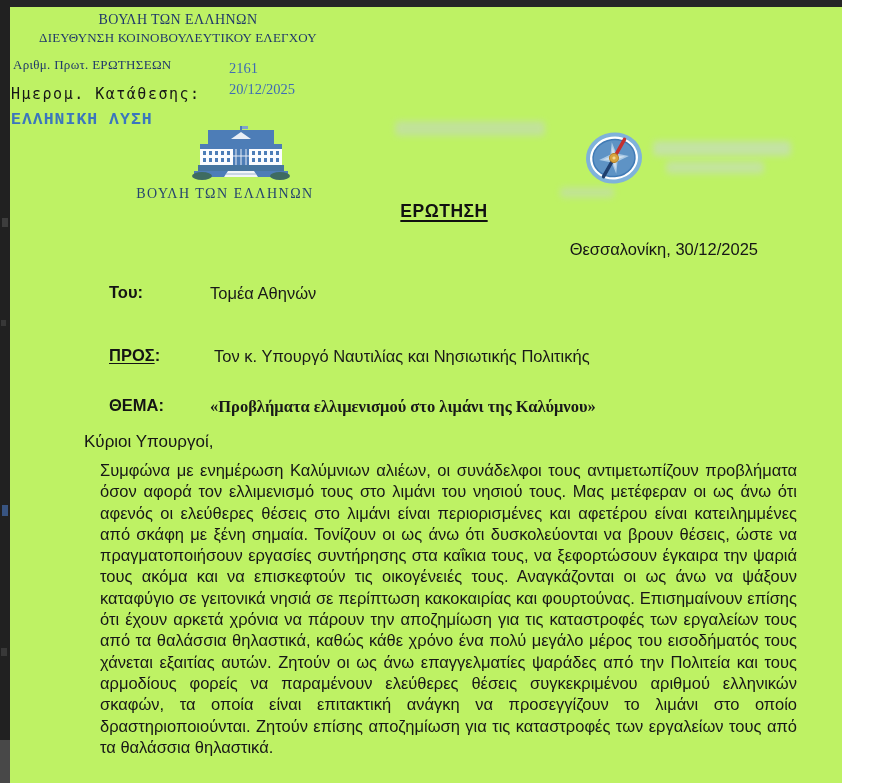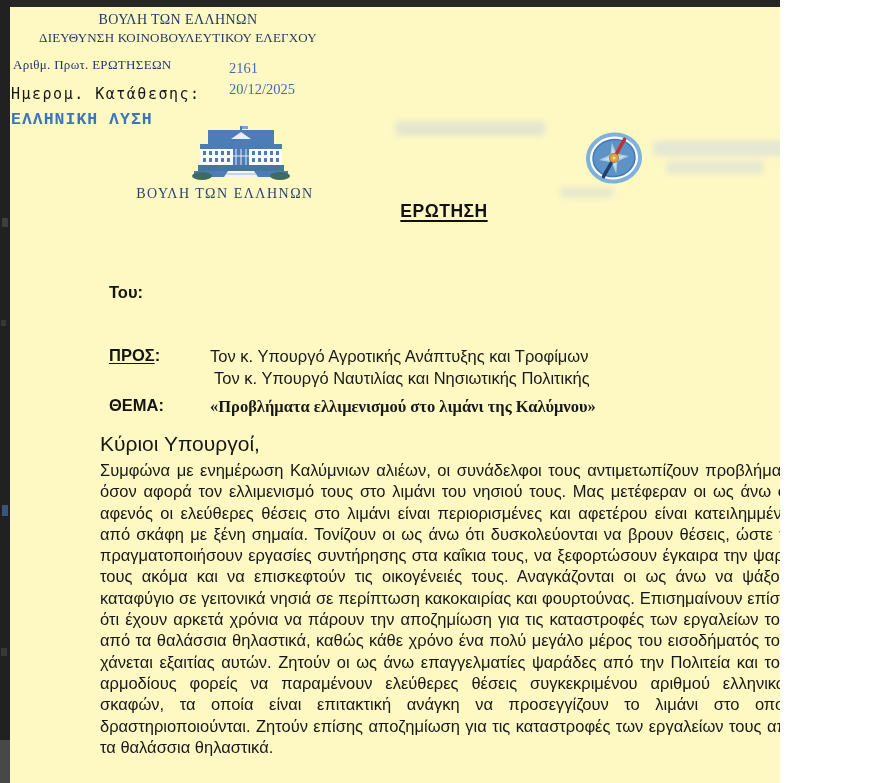--- a/index.html
+++ b/index.html
@@ -1,17 +1,17 @@
 <!DOCTYPE html>
 <html><head>
 <meta charset="utf-8">
 <style>
   html,body{margin:0;padding:0;background:#fff;}
   .page{
-    position:relative;width:780px;height:783px;background:#fef9c3;overflow:hidden;
+    position:relative;width:842px;height:783px;background:#bef264;overflow:hidden;
     font-family:"Liberation Sans",sans-serif;color:#1b1b1b;
   }
   
   .border-top{position:absolute;left:0;top:0;width:880px;height:7px;background:#262626;}
   .border-left{position:absolute;left:0;top:0;width:10px;height:783px;background:#212121;}
   .border-left .mark1{position:absolute;left:2px;top:218px;width:6px;height:9px;background:#565656;opacity:.55;}
   .border-left .mark2{position:absolute;left:1px;top:320px;width:5px;height:6px;background:#4d4d4d;opacity:.5;}
   .border-left .mark3{position:absolute;left:2px;top:505px;width:6px;height:11px;background:#3c5d92;opacity:.85;}
   .border-left .mark4{position:absolute;left:1px;top:648px;width:6px;height:8px;background:#505050;opacity:.5;}
   .border-left .mark5{position:absolute;left:0;top:740px;width:10px;height:43px;background:#484848;}
@@ -50,21 +50,21 @@
     font-weight:bold;font-size:17.5px;letter-spacing:.5px;
     text-decoration:underline;text-underline-offset:3px;text-decoration-thickness:2px;color:#111;}
   .dateline{position:absolute;top:240px;right:84px;font-size:16.5px;color:#161616;}
 
   .row-label{position:absolute;left:109px;font-weight:bold;font-size:16.5px;color:#141414;}
   .row-value{position:absolute;left:210px;width:590px;font-size:16.5px;line-height:21.5px;color:#191919;}
   .u{text-decoration:underline;text-underline-offset:2px;}
   .indent1{padding-left:4px;}
   .subject-value{font-weight:bold;}
 
-  .salutation{position:absolute;left:100px;top:432px;font-size:21px;color:#161616;}
+  .salutation{position:absolute;left:84px;top:432px;font-size:17px;color:#161616;}
   .body-par{position:absolute;left:100px;top:460px;width:697px;font-size:16.5px;line-height:21.3px;
     text-align:justify;text-justify:inter-word;color:#171717;}
 </style>
 </head>
 <body>
 
 <div class="page">
 
   <div class="border-top"></div>
   <div class="border-left">
@@ -153,30 +153,31 @@
         <circle cx="29" cy="28" r="4.5" fill="#d8a43e" stroke="#b4802a" stroke-width="1"></circle>
         <circle cx="29" cy="28" r="1.6" fill="#f3d892"></circle>
       </g>
     </svg>
   </div>
   <div class="smudge faded-stamp-1"></div>
   <div class="smudge faded-stamp-2"></div>
 
   <div class="doc-title">ΕΡΩΤΗΣΗ</div>
 
+  <div class="dateline">Θεσσαλονίκη, 30/12/2025</div>
 
   <div class="row-label" style="top:283px;">Του:</div>
   <div class="row-value" style="top:283px;">
+    <div>Τομέα Αθηνών</div>
   </div>
 
   <div class="row-label" style="top:346px;">
     <span class="u">ΠΡΟΣ</span><span>:</span>
   </div>
   <div class="row-value" style="top:346px;">
-    <div>Τον κ. Υπουργό Αγροτικής Ανάπτυξης και Τροφίμων</div>
     <div class="indent1">Τον κ. Υπουργό Ναυτιλίας και Νησιωτικής Πολιτικής</div>
   </div>
 
   <div class="row-label" style="top:396px;">ΘΕΜΑ:</div>
   <div class="row-value subject-value" style="top:396px;font-family:Liberation Serif, serif;">«Προβλήματα ελλιμενισμού στο λιμάνι της Καλύμνου»</div>
 
   <div class="salutation">Κύριοι Υπουργοί,</div>
 
   <div class="body-par">Συμφώνα με ενημέρωση Καλύμνιων αλιέων, οι συνάδελφοι τους αντιμετωπίζουν προβλήματα όσον αφορά τον ελλιμενισμό τους στο λιμάνι του νησιού τους. Μας μετέφεραν οι ως άνω ότι αφενός οι ελεύθερες θέσεις στο λιμάνι είναι περιορισμένες και αφετέρου είναι κατειλημμένες από σκάφη με ξένη σημαία. Τονίζουν οι ως άνω ότι δυσκολεύονται να βρουν θέσεις, ώστε να πραγματοποιήσουν εργασίες συντήρησης στα καΐκια τους, να ξεφορτώσουν έγκαιρα την ψαριά τους ακόμα και να επισκεφτούν τις οικογένειές τους. Αναγκάζονται οι ως άνω να ψάξουν καταφύγιο σε γειτονικά νησιά σε περίπτωση κακοκαιρίας και φουρτούνας. Επισημαίνουν επίσης ότι έχουν αρκετά χρόνια να πάρουν την αποζημίωση για τις καταστροφές των εργαλείων τους από τα θαλάσσια θηλαστικά, καθώς κάθε χρόνο ένα πολύ μεγάλο μέρος του εισοδήματός τους χάνεται εξαιτίας αυτών. Ζητούν οι ως άνω επαγγελματίες ψαράδες από την Πολιτεία και τους αρμοδίους φορείς να παραμένουν ελεύθερες θέσεις συγκεκριμένου αριθμού ελληνικών σκαφών, τα οποία είναι επιτακτική ανάγκη να προσεγγίζουν το λιμάνι στο οποίο δραστηριοποιούνται. Ζητούν επίσης αποζημίωση για τις καταστροφές των εργαλείων τους από τα θαλάσσια θηλαστικά.</div>
 

